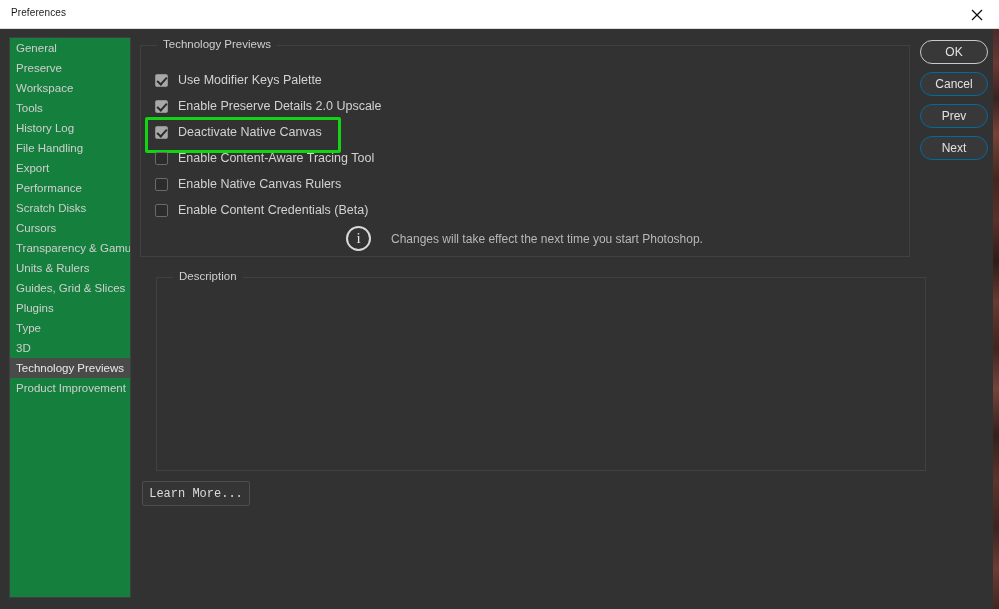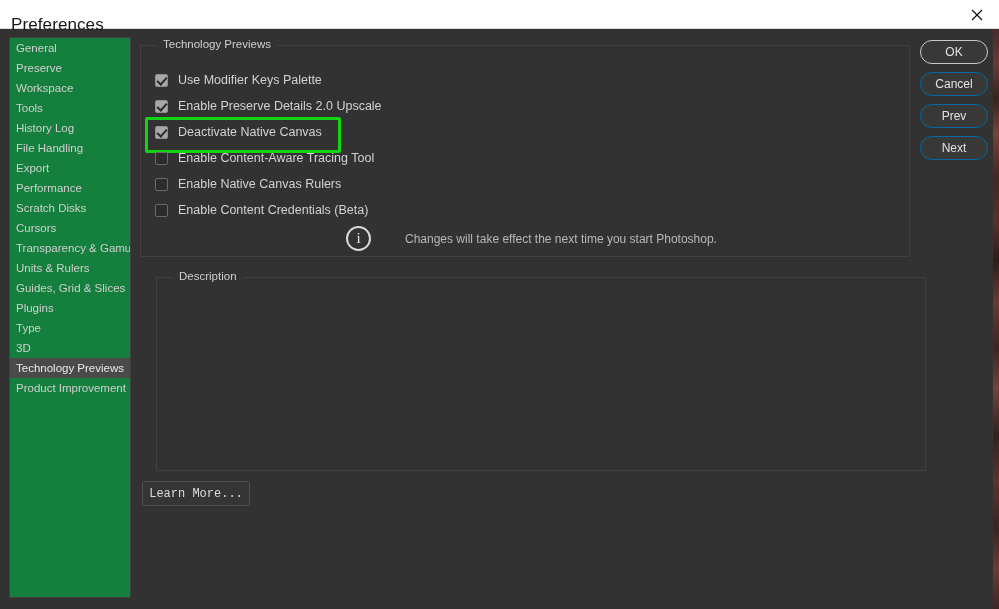--- a/index.html
+++ b/index.html
@@ -30,23 +30,22 @@
 
   
   .titlebar {
     position: absolute; top: 0; left: 0;
     width: 999px; height: 29px;
     background: #ffffff;
     border-bottom: 1px solid #dcdcdc;
   }
   .titlebar .title {
     position: absolute; left: 11px; top: 7px;
-    font-size: 17px; color: #1a1a1a;
+    font-size: 10px; color: #1a1a1a;
     letter-spacing: .1px;
-    margin-top: 8px;
   }
   .titlebar .close {
     position: absolute; right: 0; top: 0;
     width: 45px; height: 29px;
     display: flex; align-items: center; justify-content: center;
     cursor: pointer;
   }
   .titlebar .close svg { display: block; }
 
   
@@ -153,21 +152,21 @@
   .note .info-icon {
     width: 25px; height: 25px;
     border: 2px solid #d9d9d9;
     border-radius: 50%;
     display: flex; align-items: center; justify-content: center;
     font-family: "Liberation Serif", serif;
     font-size: 15px; color: #e6e6e6;
     flex: 0 0 25px;
   }
   .note .note-text {
-    margin-left: 34px;
+    margin-left: 20px;
     font-size: 12px;
     color: #b8b8b8;
     white-space: nowrap;
   }
 
   
   .learn-more {
     position: absolute;
     left: 2px; top: 444px;
     width: 108px; height: 25px;

